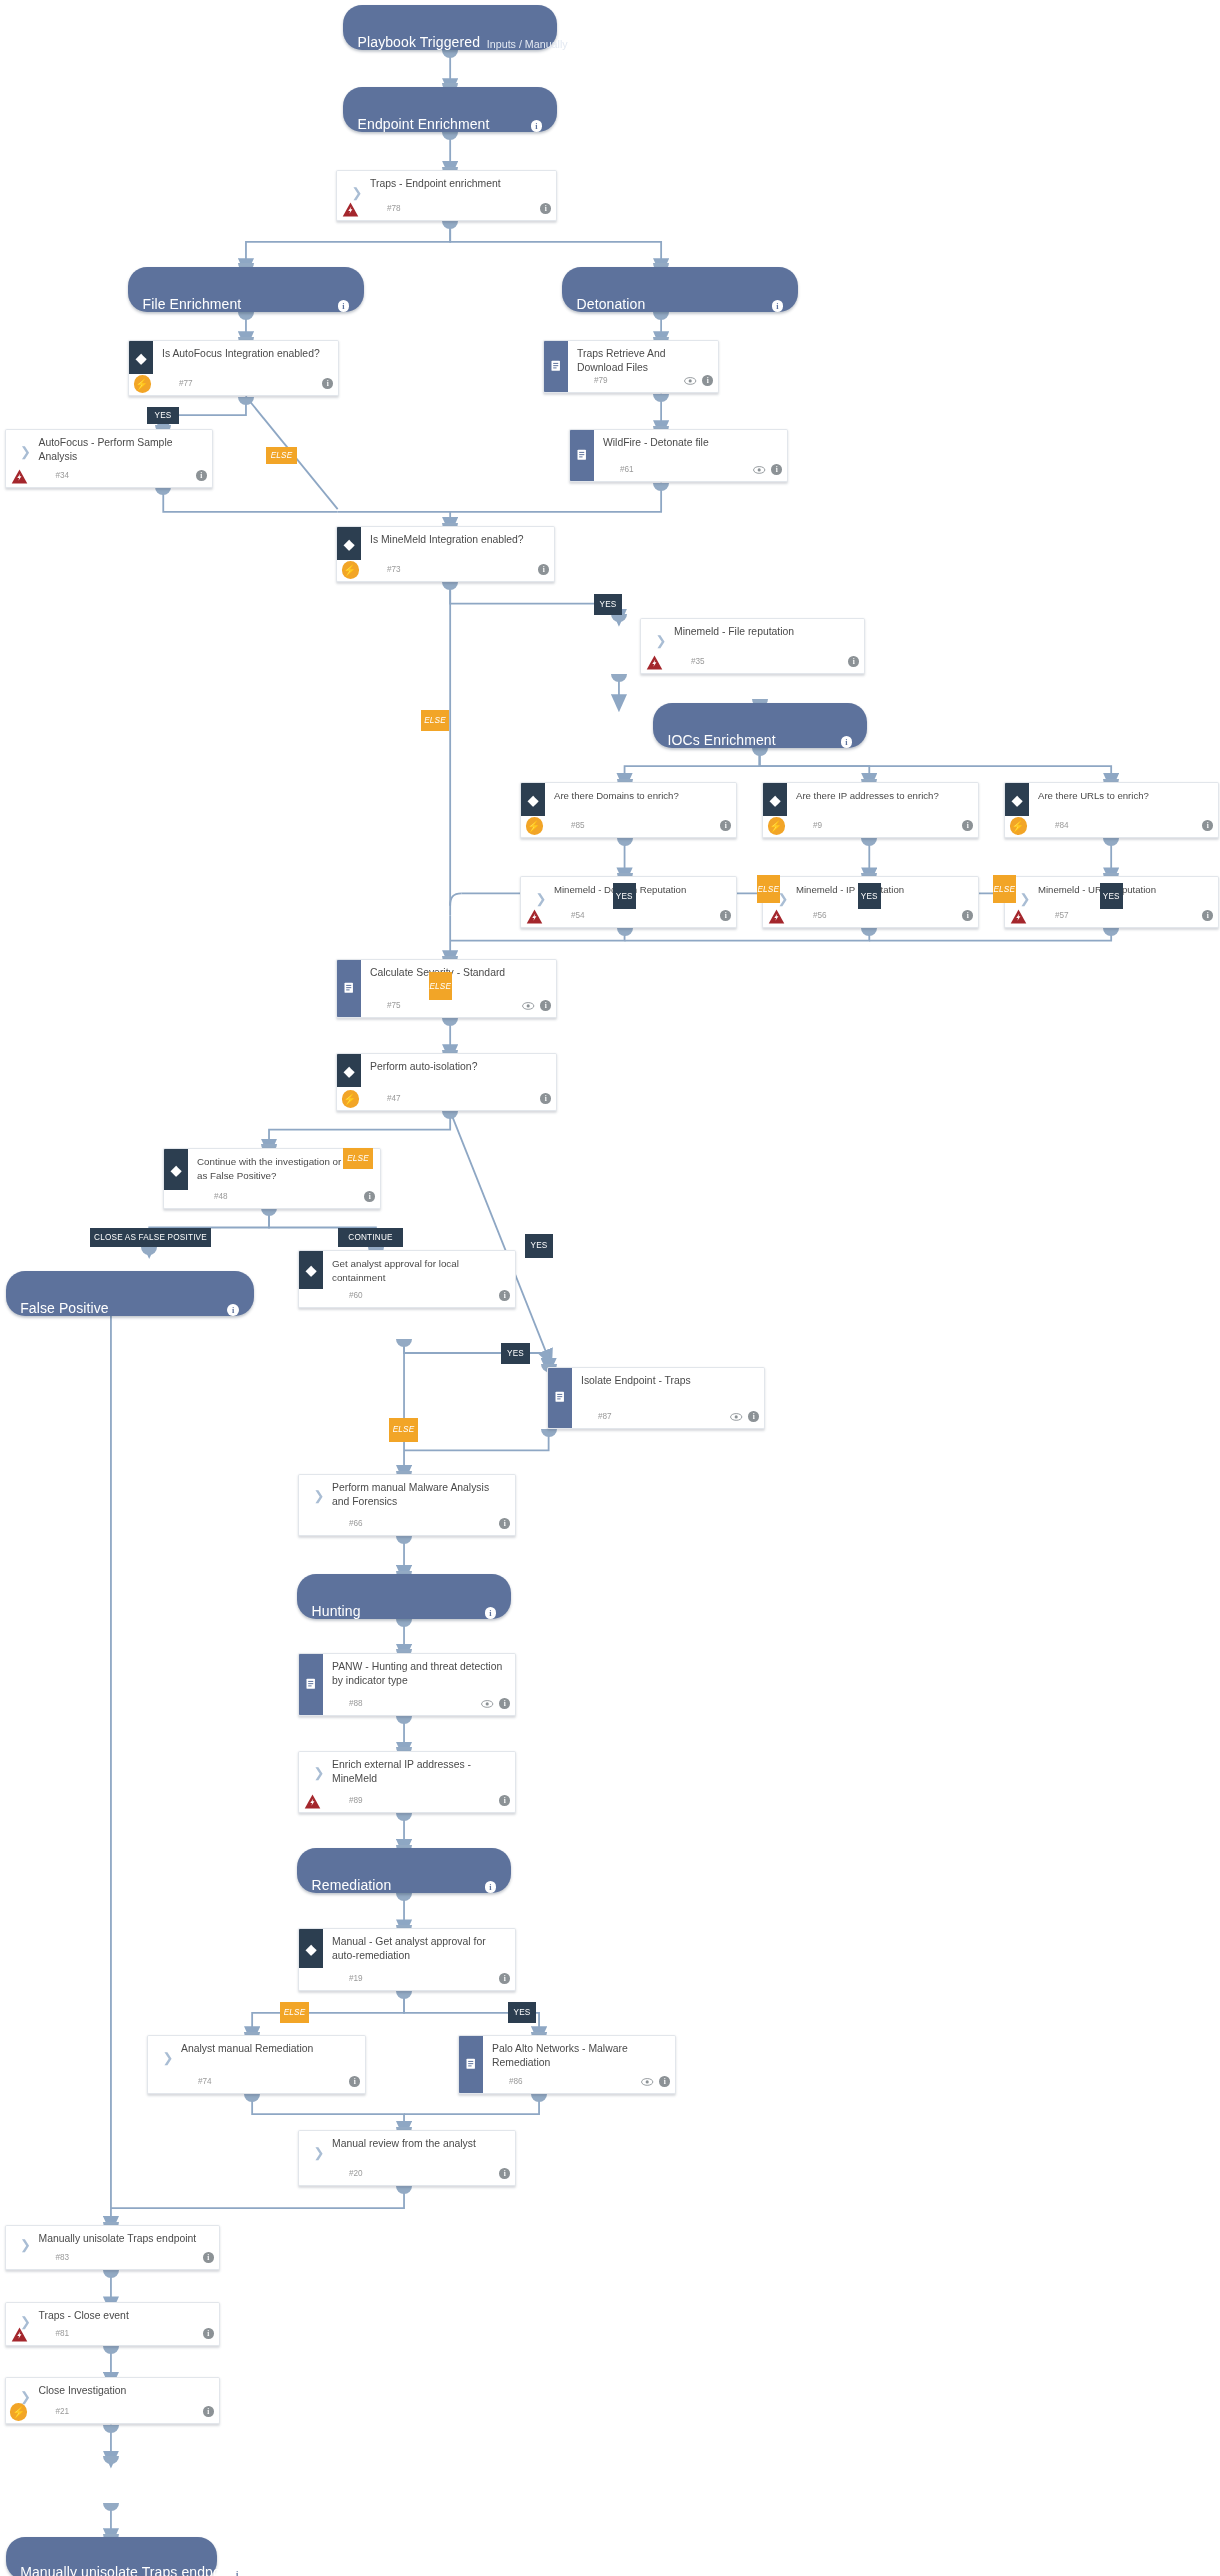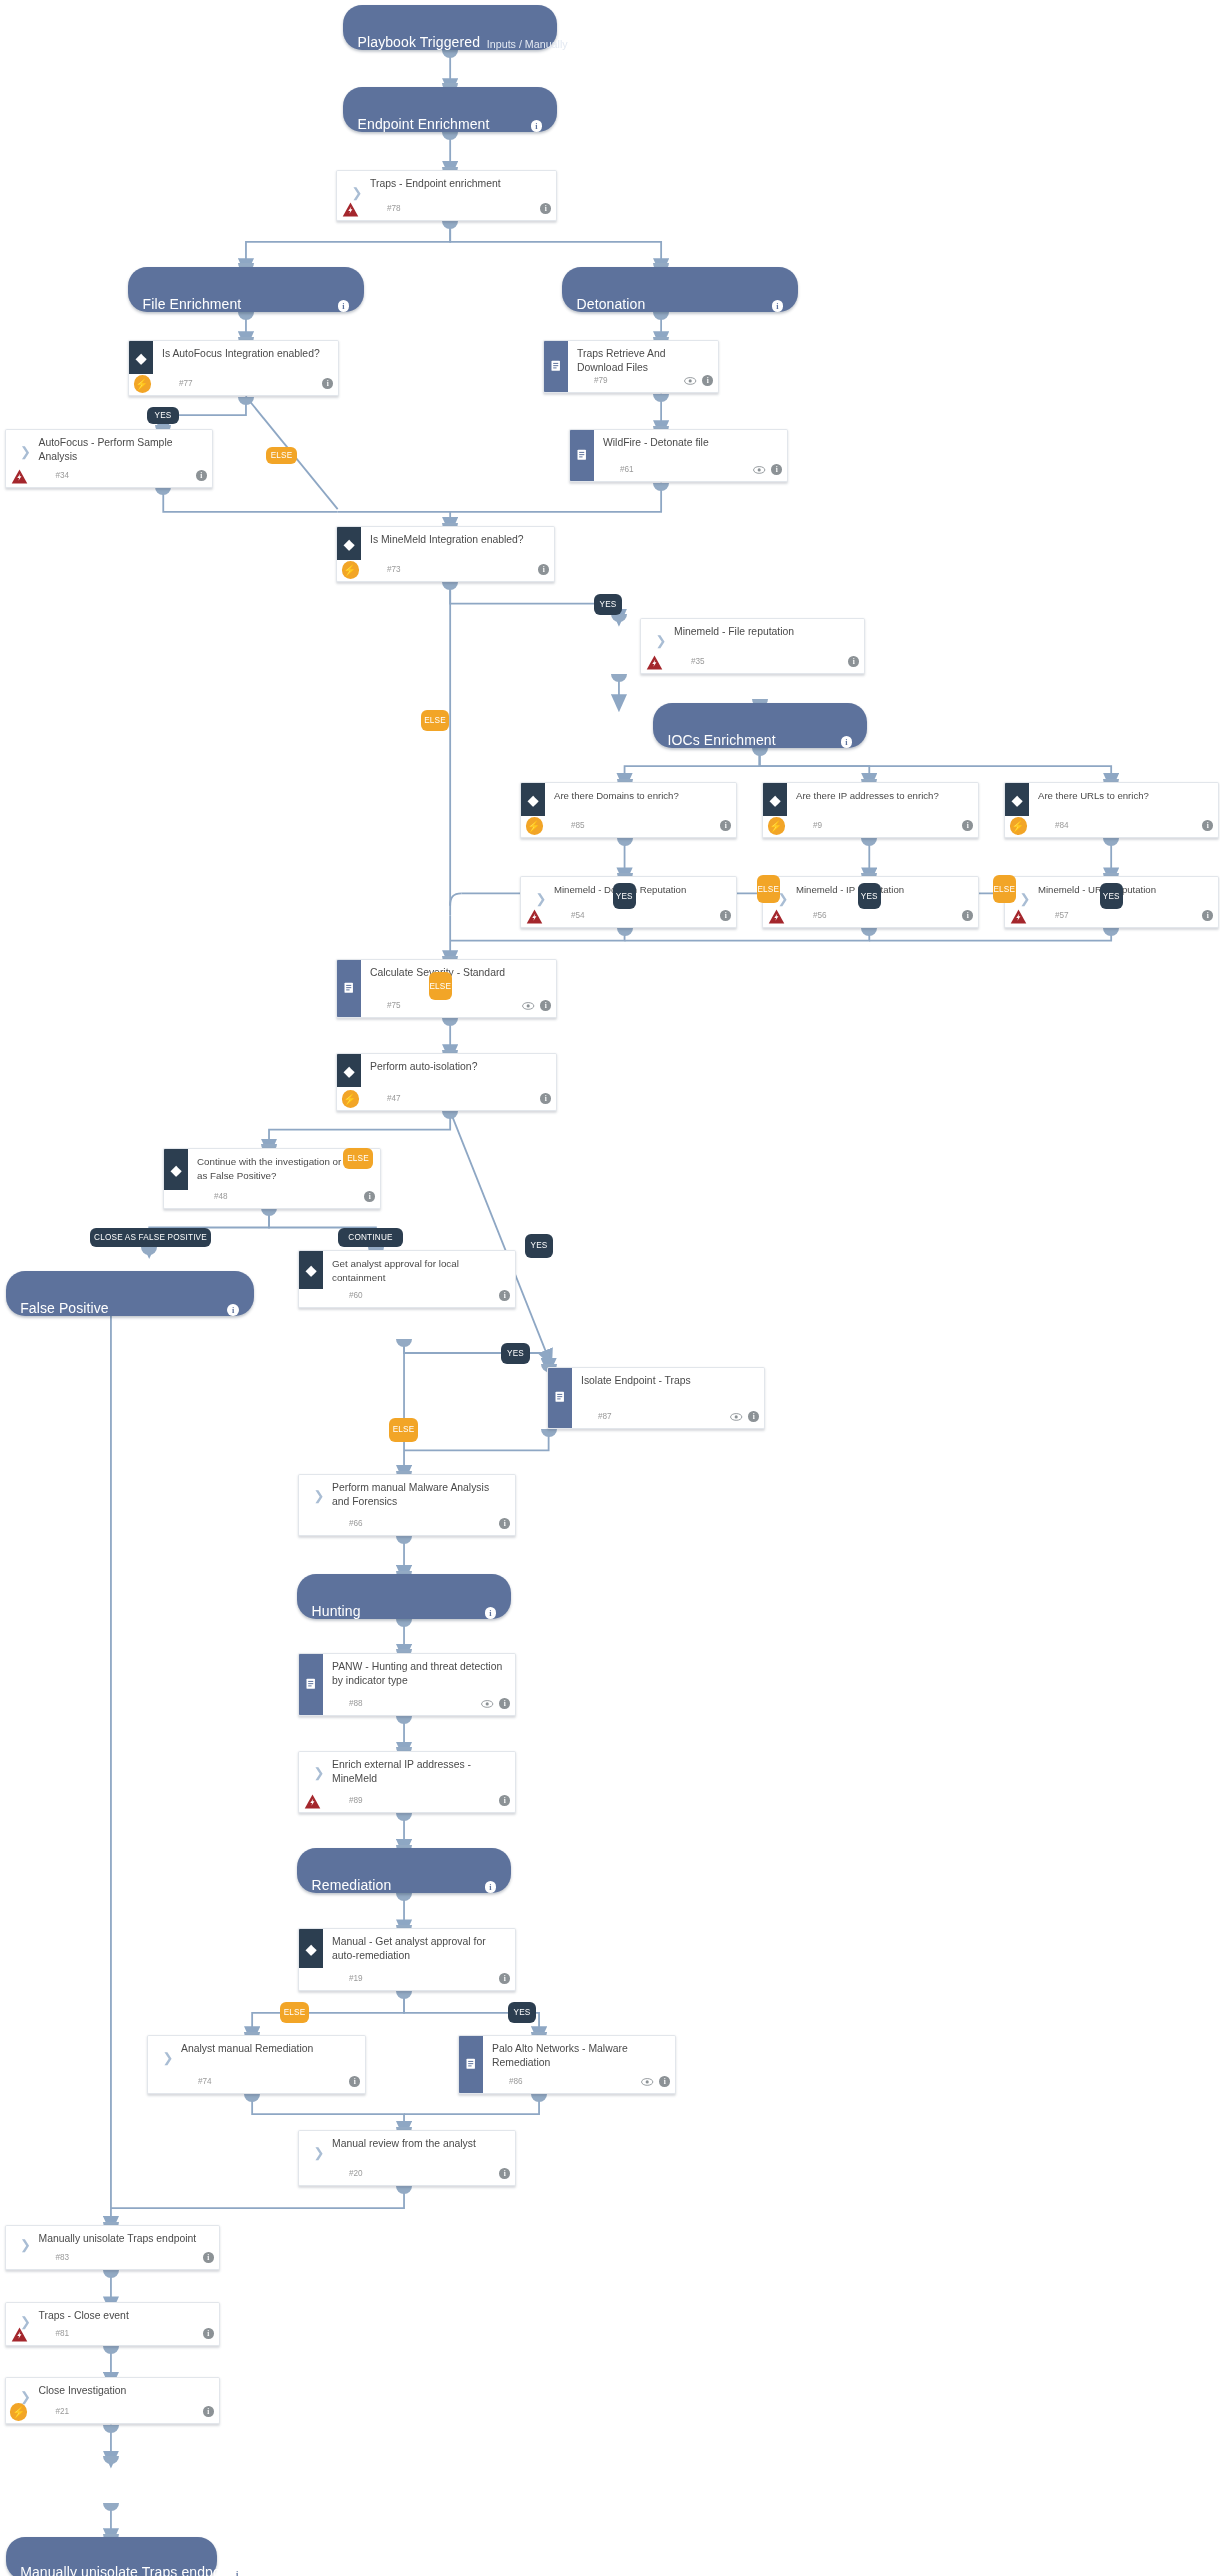--- a/index.html
+++ b/index.html
@@ -95,33 +95,33 @@
     background:#8c9296;color:#fff;font-size:7.3px;font-weight:bold;
     display:flex;align-items:center;justify-content:center;
     font-family:"Liberation Serif",serif;
   }
   .sec .ico-info{background:#ffffff;color:#5d729c;width:11.8px;height:11.8px;font-size:8.4px;}
   .ico-eye{width:12.4px;height:9px;color:#8c9296;display:flex;align-items:center;}
 
   
   .lbl{
     position:absolute;
-    border-radius:6px;
+    border-radius:0;
     color:#ffffff;
     font-size:8.2px;
     letter-spacing:0.2px;
     display:flex;align-items:center;justify-content:center;
     padding:0 5.6px;
     height:17.4px;
     z-index:8;
     white-space:nowrap;
     box-sizing:border-box;
   }
   .lbl.dark{background:#2c3e50;}
-  .lbl.amber{background:#f2a527;}
+  .lbl.amber{background:#f2a527;font-style:italic;}
 
   
   .cap{position:absolute;width:15.8px;height:7.9px;background:#93aac4;z-index:4;}
   .cap.top{border-radius:0 0 9px 9px;}
   .cap.bot{border-radius:0 0 9px 9px;}
 </style>
 </head>
 <body>
 
 <div id="canvas">

